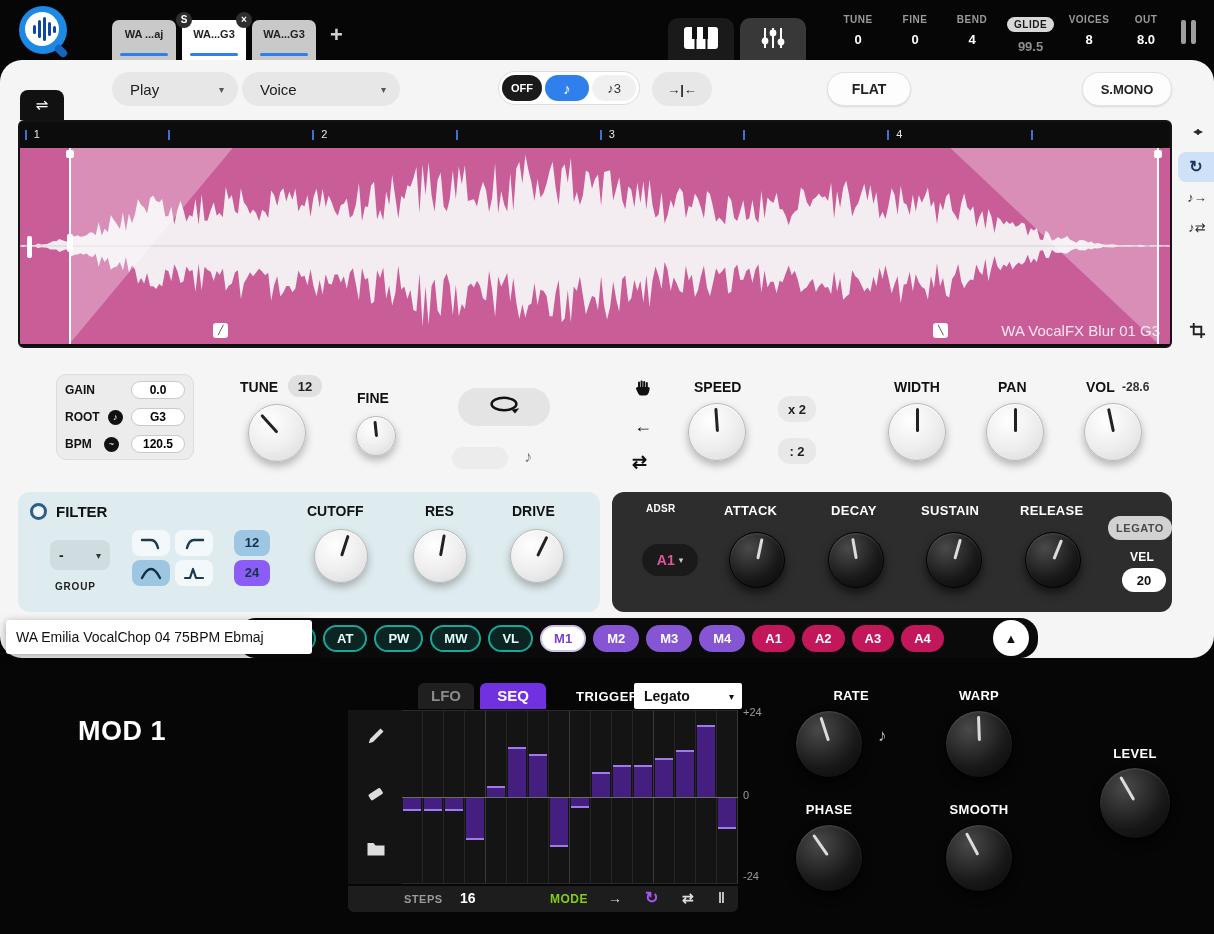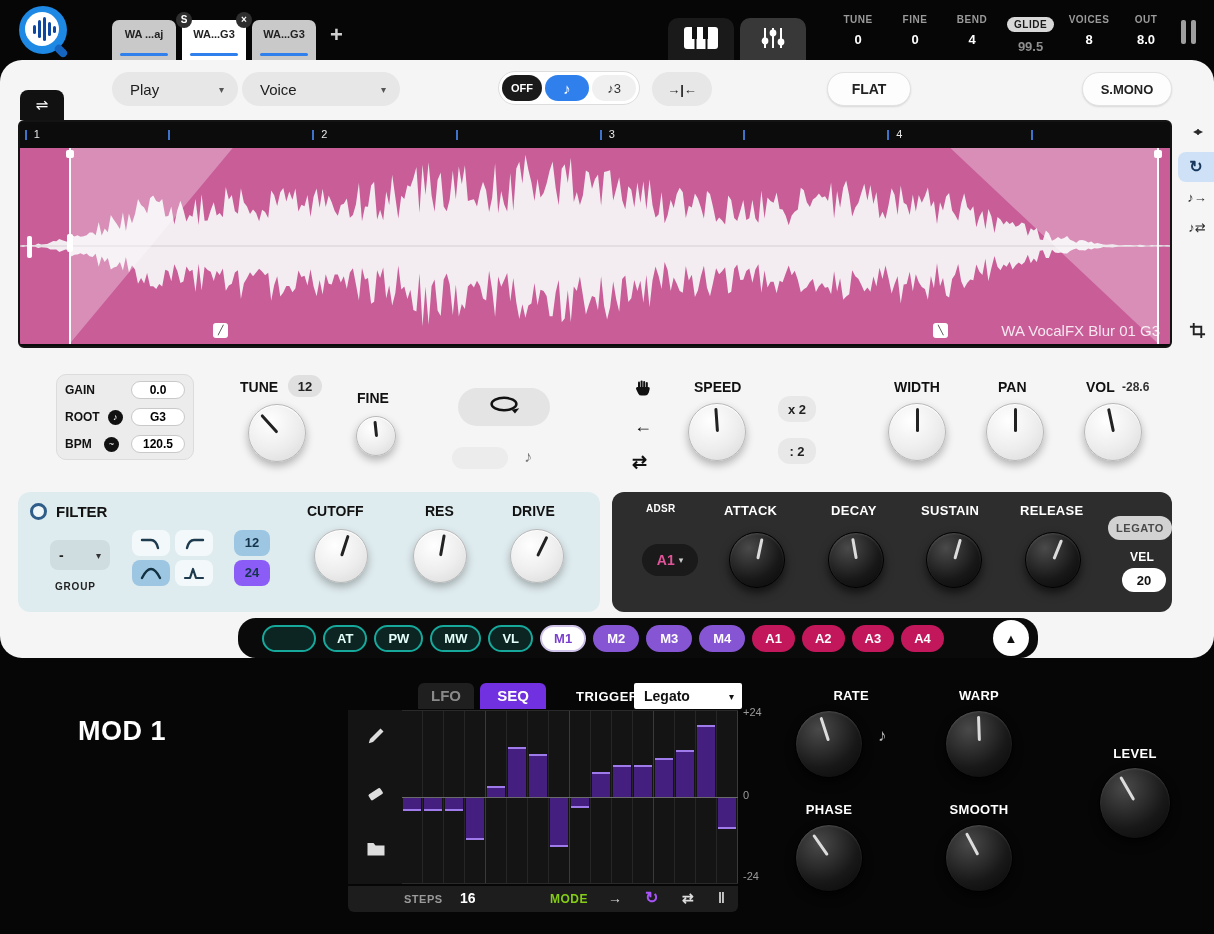--- a/index.html
+++ b/index.html
@@ -430,20 +430,21 @@
     <div class="pill teal">VL</div>
     <div class="pill modsel">M1</div>
     <div class="pill mod">M2</div>
     <div class="pill mod">M3</div>
     <div class="pill mod">M4</div>
     <div class="pill env">A1</div>
     <div class="pill env">A2</div>
     <div class="pill env">A3</div>
     <div class="pill env">A4</div>
   </div>
+  <div id="tooltip">WA Emilia VocalChop 04 75BPM Ebmaj</div>
   <div style="position:absolute;left:993px;top:620px;width:36px;height:36px;background:#fff;border-radius:50%;display:flex;align-items:center;justify-content:center;z-index:3;">
     <span style="font-size:13px;color:#111;">▲</span>
   </div>
 
   <div style="position:absolute;left:78px;top:716px;font-size:27px;font-weight:bold;color:#fff;letter-spacing:.5px;">MOD 1</div>
 
   <div class="modtab" style="left:418px;width:56px;background:#1f1f1f;color:#8a8a8a;">LFO</div>
   <div class="modtab" style="left:480px;width:66px;background:#7231e0;color:#fff;">SEQ</div>
   <div class="lbl-w" style="left:556px;top:689px;letter-spacing:.5px;margin-left:20px;">TRIGGER</div>
   <div style="position:absolute;left:634px;top:683px;width:108px;height:26px;background:#fff;border-radius:2px;display:flex;align-items:center;justify-content:space-between;padding:0 8px 0 10px;">

